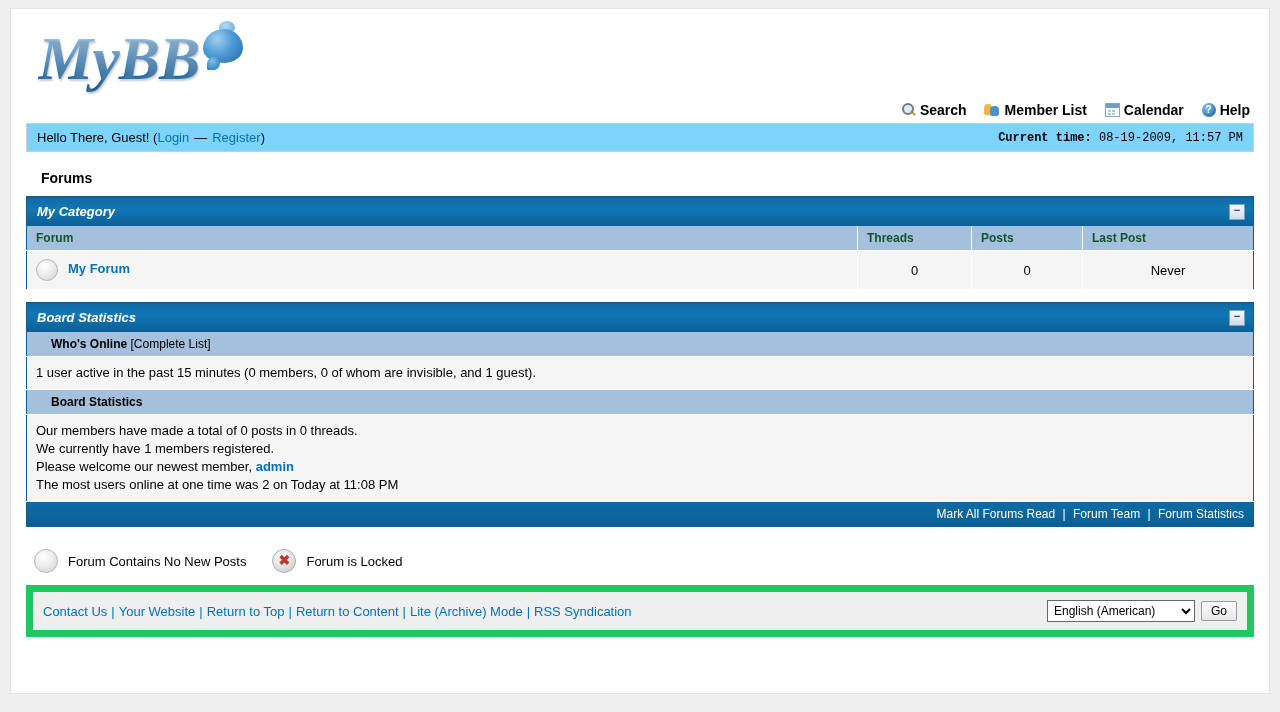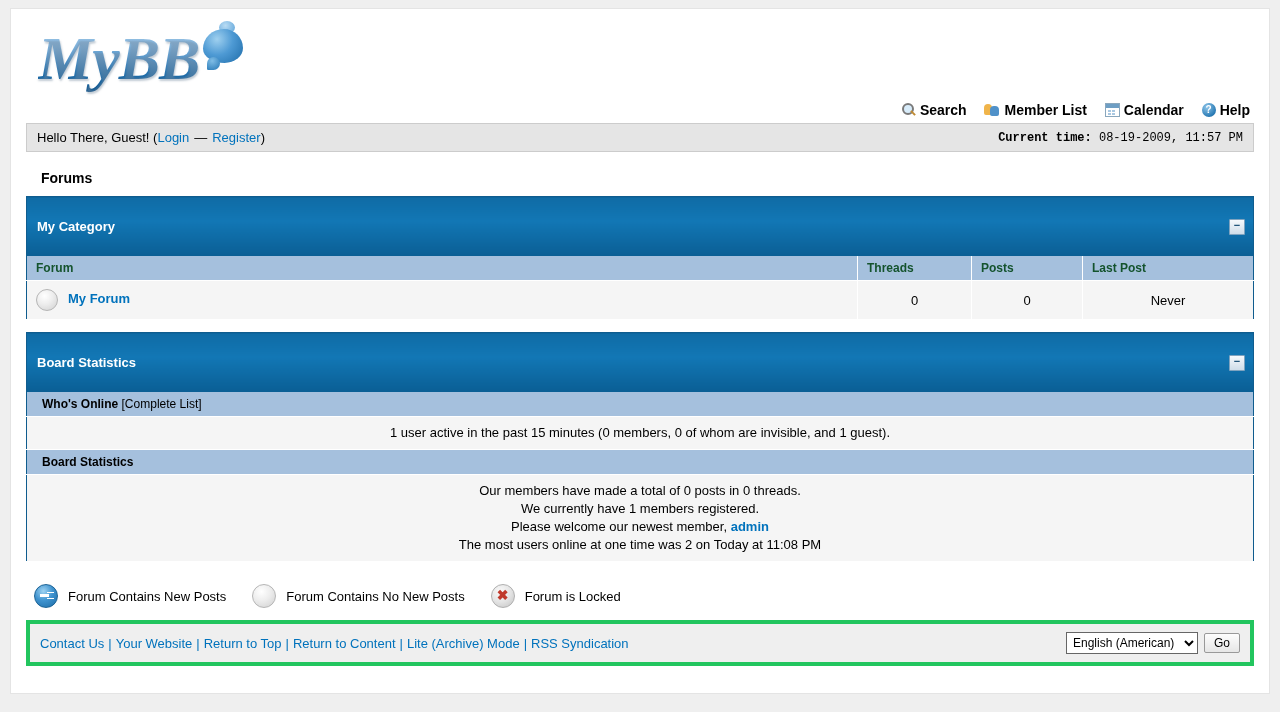--- a/index.html
+++ b/index.html
@@ -156,21 +156,21 @@
     background: radial-gradient(circle at 35% 30%, #8fc6ea 0%, #2a7bb5 70%, #1b5c8d 100%);
     color: #fff;
     font-size: 10px;
     font-weight: bold;
     line-height: 14px;
     text-align: center;
     font-family: "Liberation Sans", sans-serif;
   }
   
   .welcome-bar {
-    background: #e5e5e5;
+    background: #7dd3fc;
     border: 1px solid #ccc;
     padding: 6px 10px;
     font-size: 13px;
     display: flex;
     justify-content: space-between;
     align-items: center;
     box-sizing: border-box;
   }
   .welcome-right { font-size: 12px; font-family: Liberation Mono, monospace; }
   .welcome-right b { font-weight: bold; }
@@ -185,23 +185,24 @@
     border-collapse: collapse;
     border: 1px solid #0F5C8E;
     margin-bottom: 12px;
     background: #fff;
   }
   .cat-head {
     background: linear-gradient(180deg, #0f6ba5 0%, #1277b5 40%, #0a5e94 100%);
     color: #fff;
     font-weight: bold;
     font-size: 13px;
-    padding: 22px 10px;
+    padding: 7px 10px;
     text-align: left;
     position: relative;
+    font-style: italic;
   }
   .collapse-btn {
     position: absolute;
     right: 8px;
     top: 50%;
     transform: translateY(-50%);
     width: 14px;
     height: 14px;
     background: linear-gradient(180deg,#f6f9fc 0%, #cfdde9 100%);
     border: 1px solid #7fa3bf;
@@ -237,31 +238,30 @@
     background: radial-gradient(circle at 38% 30%, #ffffff 0%, #ededed 45%, #cfcfcf 100%);
     border: 1px solid #b6b6b6;
     vertical-align: middle;
     margin-right: 10px;
   }
   .cell-div { border-left: 1px solid #fff; }
   
   .sub-head {
     background: #A5C0DD;
     font-size: 12px;
-    padding: 5px 15px;
+    padding: 5px 24px;
     border-bottom: 1px solid #fff;
   }
   .sub-head b { font-weight: bold; }
   .stat-body {
     background: #f5f5f5;
     padding: 7px 9px;
     font-size: 13px;
     line-height: 18px;
     border-bottom: 1px solid #fff;
-    text-align: center;
   }
   .tfoot {
     background: linear-gradient(180deg, #0f6ba5 0%, #0a5e94 100%);
     text-align: right;
     padding: 5px 9px;
     font-size: 12px;
   }
   .tfoot a, .tfoot span { color: #fff; }
   
   .legend {
@@ -297,37 +297,37 @@
     border: 1px solid #b0b0b0;
     color: #c0392b;
     font-size: 14px;
     font-weight: bold;
     line-height: 21px;
     text-align: center;
   }
   
   .footer-bar {
     background: #efefef;
-    border: 4px solid #22c55e;
+    border: 7px solid #22c55e;
     padding: 8px 10px;
     display: flex;
     justify-content: space-between;
     align-items: center;
     font-size: 13px;
     box-sizing: border-box;
   }
   .footer-links a { color: #0072BC; }
   .sep { color: #0072BC; margin: 0 4px; }
   .lang-select {
     font-family: "Liberation Sans", sans-serif;
     font-size: 12px;
     padding: 2px;
     border: 1px solid #666;
     background: #fff;
-    width: 132px;
+    width: 148px;
   }
   .go-btn {
     font-family: "Liberation Sans", sans-serif;
     font-size: 12px;
     margin-left: 6px;
     padding: 2px 9px;
     border: 1px solid #999;
     border-radius: 2px;
     background: linear-gradient(180deg,#fdfdfd 0%, #e6e6e6 100%);
   }
@@ -427,28 +427,33 @@
       <td class="stat-body">
         <div>Our members have made a total of 0 posts in 0 threads.</div>
         <div>We currently have 1 members registered.</div>
         <div>
           <span>Please welcome our newest member,</span>
           <a href="#" style="font-weight:bold;">admin</a>
         </div>
         <div>The most users online at one time was 2 on Today at 11:08 PM</div>
       </td>
     </tr>
+    <tr>
+      <td class="tfoot">
+        <a href="#">Mark All Forums Read</a>
+        <span class="sep" style="color:#fff;">|</span>
+        <a href="#">Forum Team</a>
+        <span class="sep" style="color:#fff;">|</span>
+        <a href="#">Forum Statistics</a>
+      </td>
+    </tr>
   </tbody>
     </table>
 
   <div class="legend">
-    <div class="legend-item">
-      <span class="li-new"></span>
-      <span class="legend-label">Forum Contains New Posts</span>
-    </div>
     <div class="legend-item">
       <span class="li-none"></span>
       <span class="legend-label">Forum Contains No New Posts</span>
     </div>
     <div class="legend-item">
       <span class="li-lock">✖</span>
       <span class="legend-label">Forum is Locked</span>
     </div>
   </div>
 

